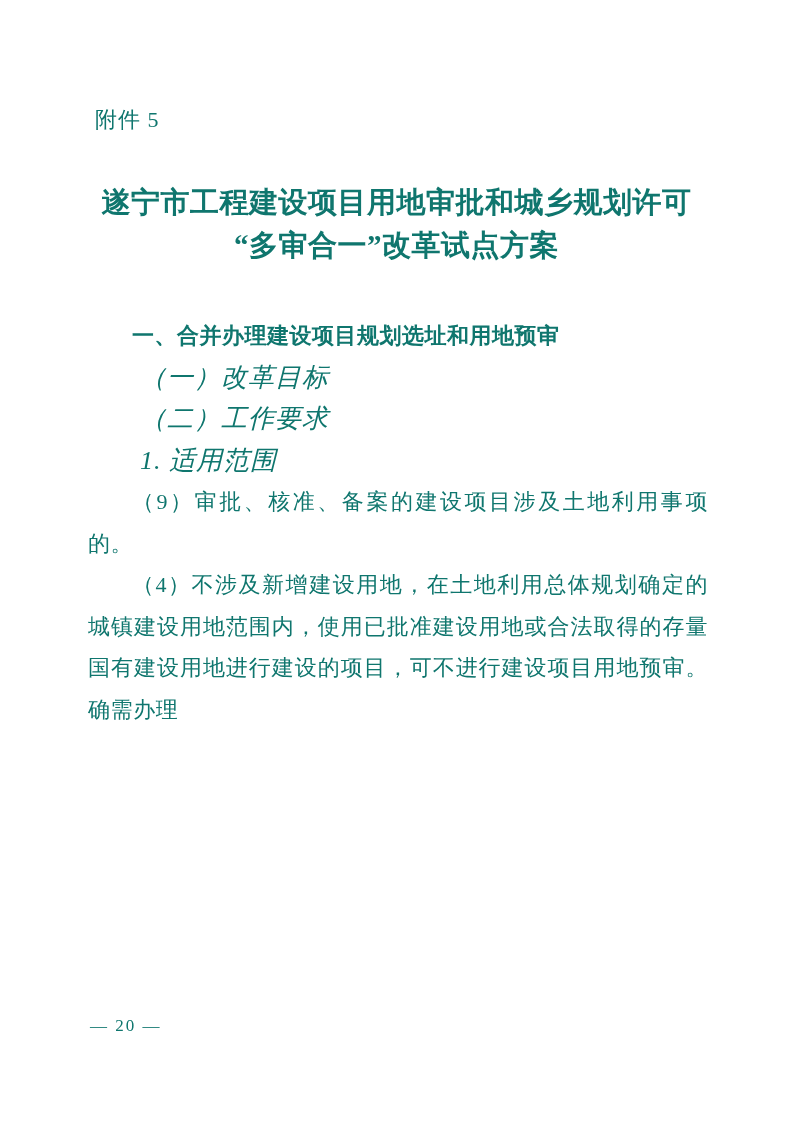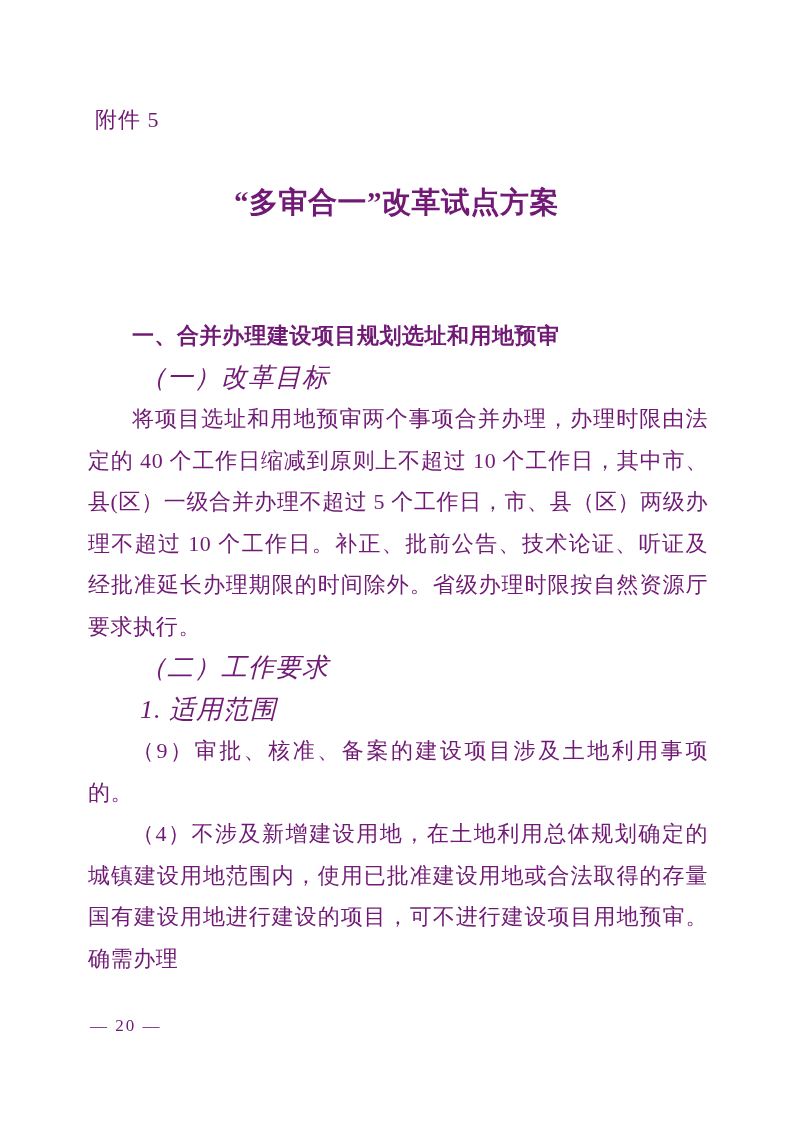--- a/index.html
+++ b/index.html
@@ -5,21 +5,21 @@
   html, body {
     margin: 0;
     padding: 0;
     background: #ffffff;
   }
   .page {
     position: relative;
     width: 793px;
     height: 1122px;
     background: #ffffff;
-    color: #701a75;
+    color: #0f766e;
     font-family: "Liberation Serif", "DejaVu Serif", serif;
     overflow: hidden;
   }
   .attachment-label {
     position: absolute;
     left: 95px;
     top: 106px;
     font-size: 22px;
     line-height: 28px;
     letter-spacing: 1px;
@@ -80,30 +80,30 @@
   }
 </style>
 </head>
 <body>
 
 <div class="page">
 
   <div class="attachment-label">附件 5</div>
 
   <h1 class="doc-title">
+    <span class="title-line">遂宁市工程建设项目用地审批和城乡规划许可</span>
     <span class="title-line">“多审合一”改革试点方案</span>
   </h1>
 
   <div class="doc-body">
 
     <h2 class="heading-black">一、合并办理建设项目规划选址和用地预审</h2>
 
     <h3 class="heading-kai">（一）改革目标</h3>
 
-    <p class="para">将项目选址和用地预审两个事项合并办理，办理时限由法定的 40 个工作日缩减到原则上不超过 10 个工作日，其中市、县(区）一级合并办理不超过 5 个工作日，市、县（区）两级办理不超过 10 个工作日。补正、批前公告、技术论证、听证及经批准延长办理期限的时间除外。省级办理时限按自然资源厅要求执行。</p>
 
     <h3 class="heading-kai">（二）工作要求</h3>
 
     <h4 class="heading-kai">1. 适用范围</h4>
 
 
 
     <p class="para">（9）审批、核准、备案的建设项目涉及土地利用事项的。</p>
 
     <p class="para">（4）不涉及新增建设用地，在土地利用总体规划确定的城镇建设用地范围内，使用已批准建设用地或合法取得的存量国有建设用地进行建设的项目，可不进行建设项目用地预审。确需办理</p>

